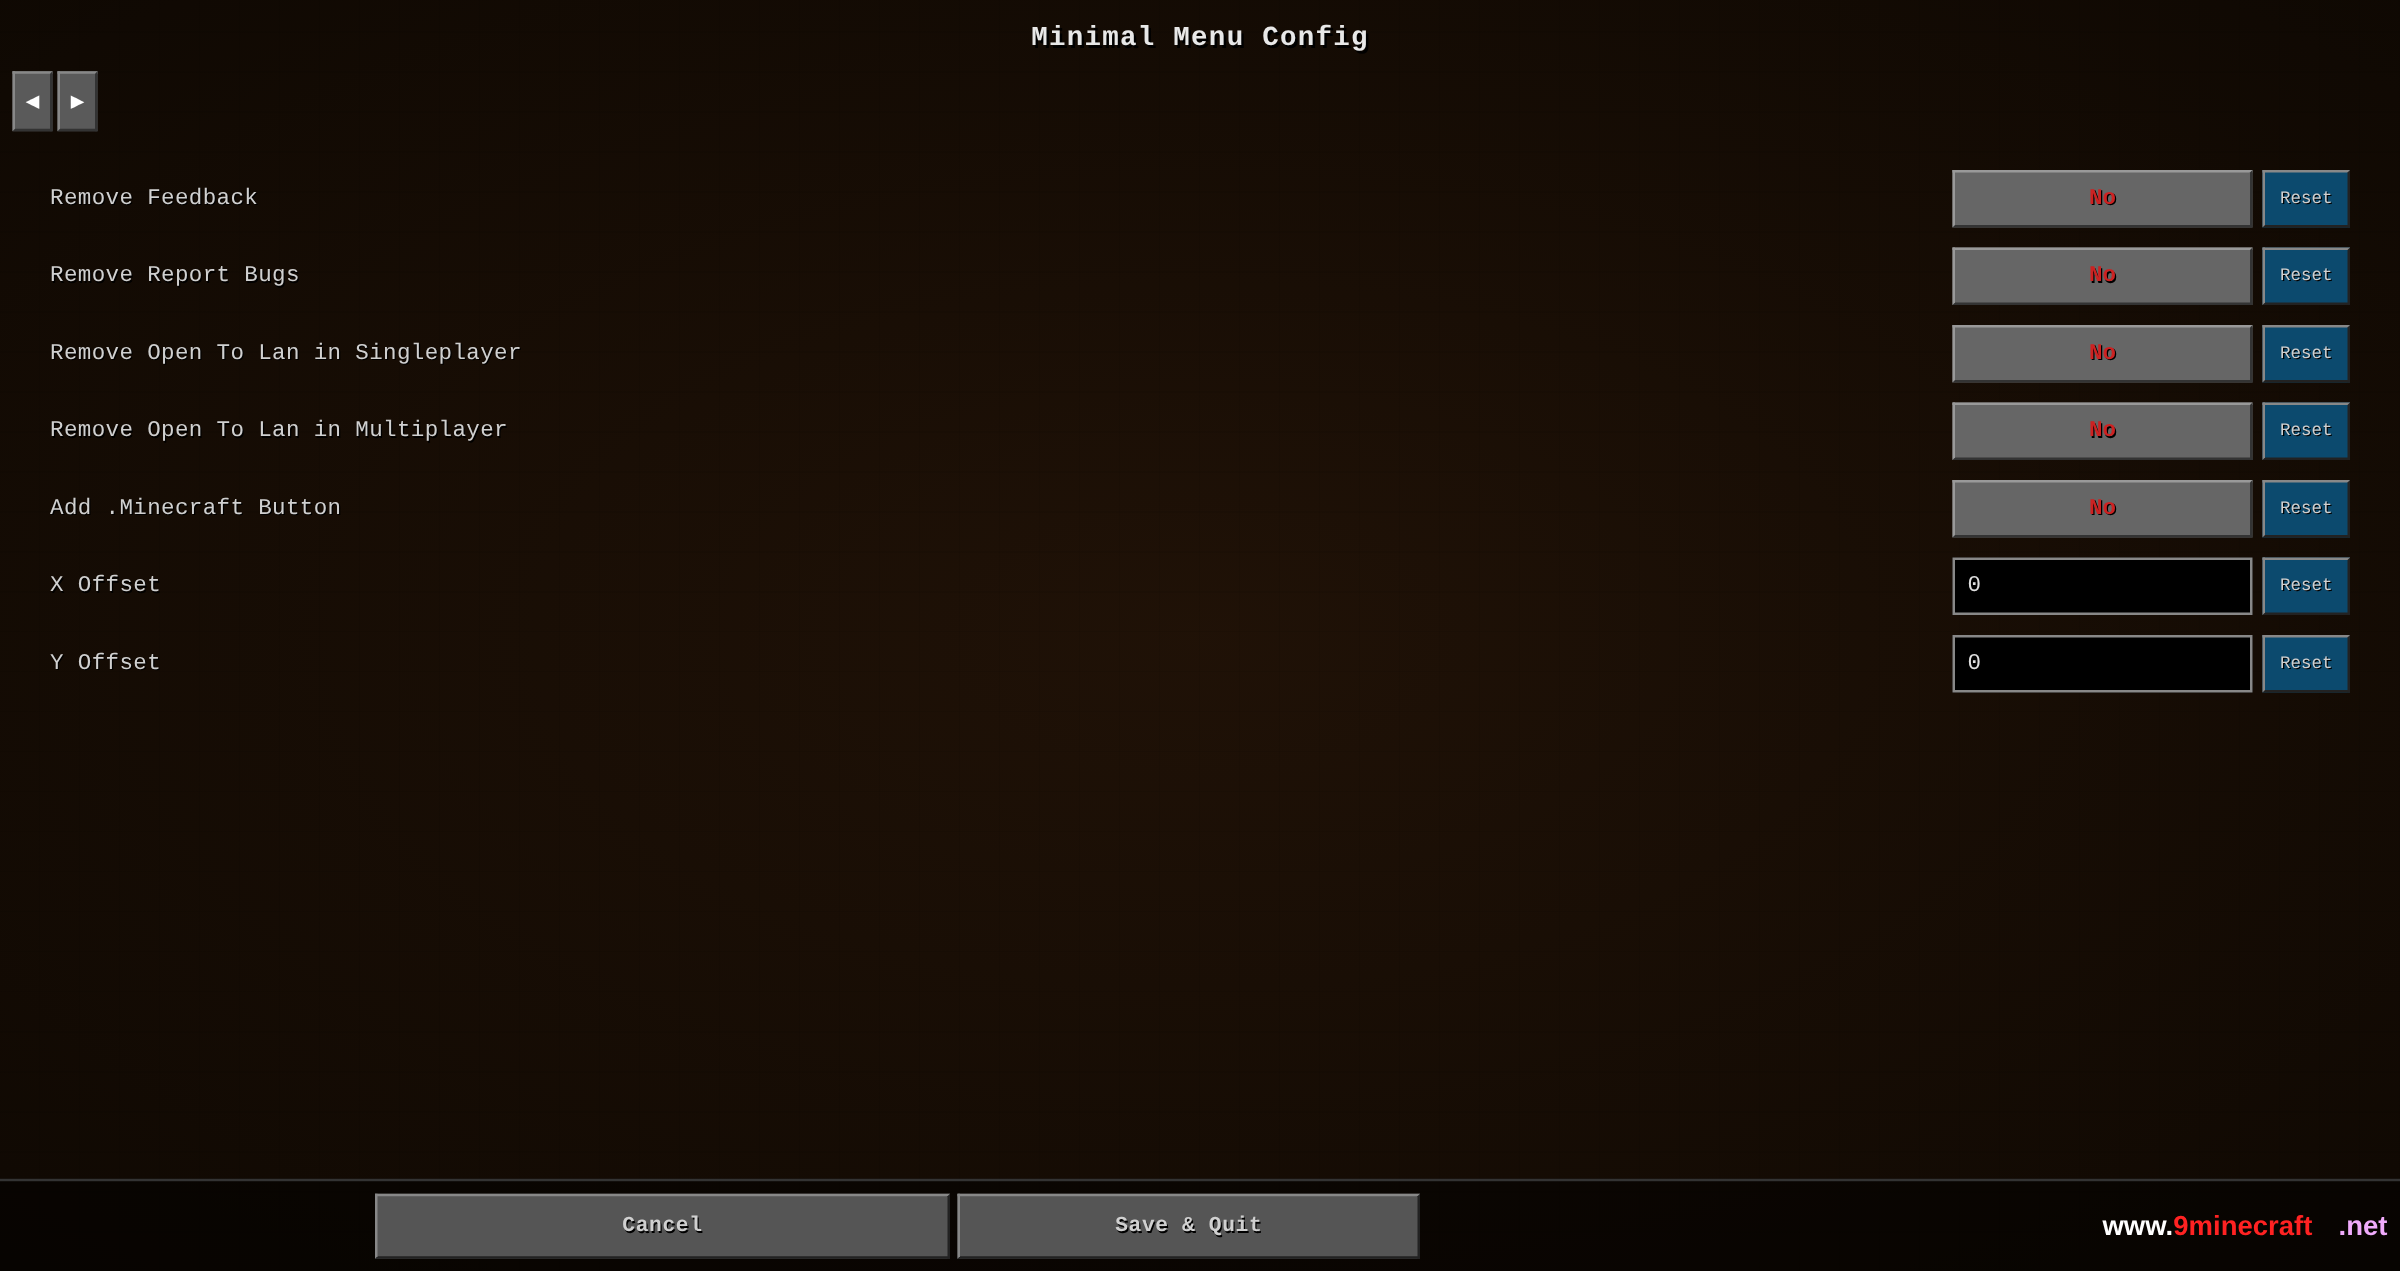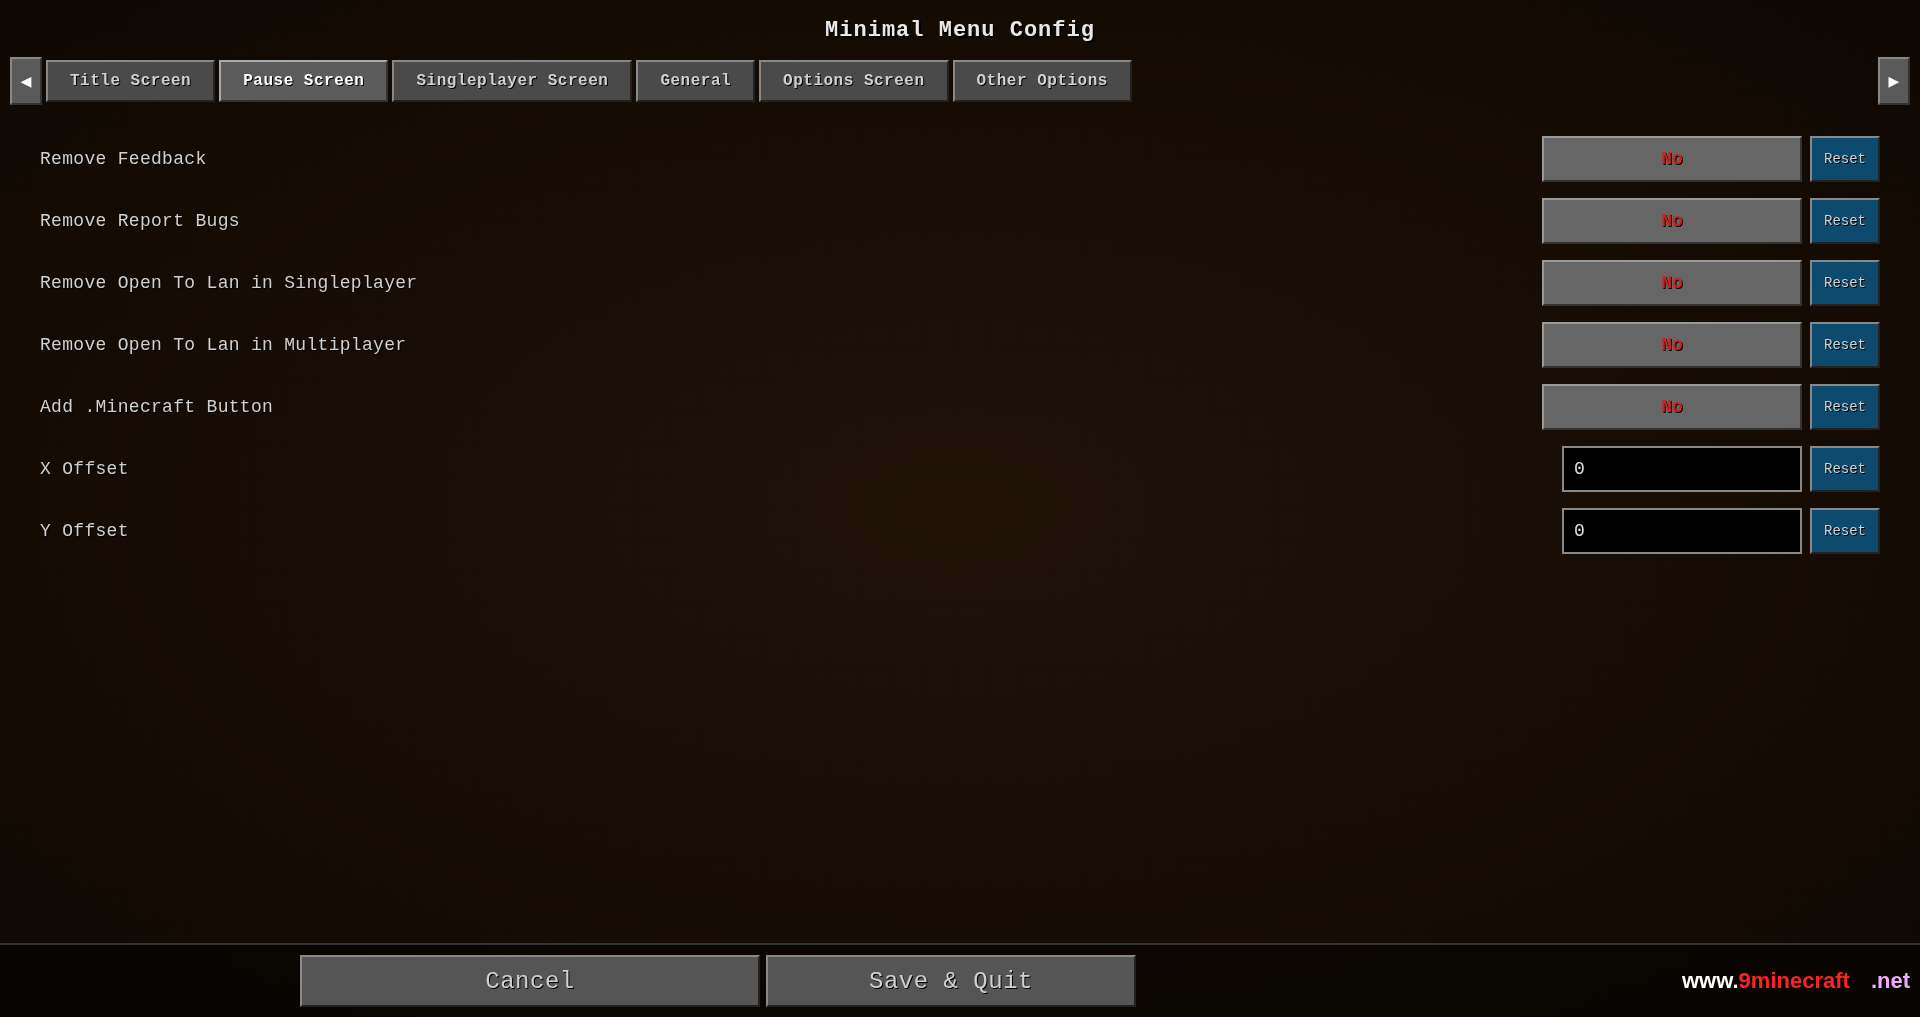--- a/index.html
+++ b/index.html
@@ -137,21 +137,21 @@
       letter-spacing: 0.3px;
     }
 
     .config-controls {
       display: flex;
       align-items: center;
       gap: 8px;
     }
 
     .toggle-btn {
-      width: 260px;
+      width: 240px;
       height: 46px;
       background: #666;
       border: 2px solid #999;
       border-bottom-color: #333;
       border-right-color: #333;
       font-family: 'Courier New', Courier, monospace;
       font-size: 18px;
       font-weight: bold;
       color: #cc2222;
       cursor: pointer;
@@ -195,22 +195,22 @@
       display: flex;
       align-items: center;
       padding: 10px 0;
       background: rgba(0,0,0,0.5);
       border-top: 2px solid #333;
     }
 
     .bottom-btn {
       height: 52px;
       font-family: 'Courier New', Courier, monospace;
-      font-size: 24px;
-      font-weight: normal;
+      font-size: 17px;
+      font-weight: bold;
       color: #d0d0d0;
       background: #555;
       border: 2px solid #888;
       border-bottom-color: #222;
       border-right-color: #222;
       cursor: pointer;
       text-shadow: 1px 1px 0 #000;
       letter-spacing: 0.5px;
     }
 
@@ -248,29 +248,20 @@
   </style>
 </head>
 <body>
 
 <div class="page-wrapper">
 
   <div class="page-title-bar">Minimal Menu Config</div>
 
   <div class="tab-bar">
     <div class="tab-arrow">◀</div>
-    <div class="tabs-container">
-
-    <div class="tab">Title Screen</div>
-        <div class="tab active">Pause Screen</div>
-        <div class="tab">Singleplayer Screen</div>
-        <div class="tab">General</div>
-        <div class="tab">Options Screen</div>
-        <div class="tab">Other Options</div>
-      </div>
     <div class="tab-arrow">▶</div>
   </div>
 
   <div class="content-area">
 
   <div class="config-row">
         <div class="config-label">Remove Feedback</div>
         <div class="config-controls">
           <button class="toggle-btn">No</button>
           <button class="reset-btn">Reset</button>

